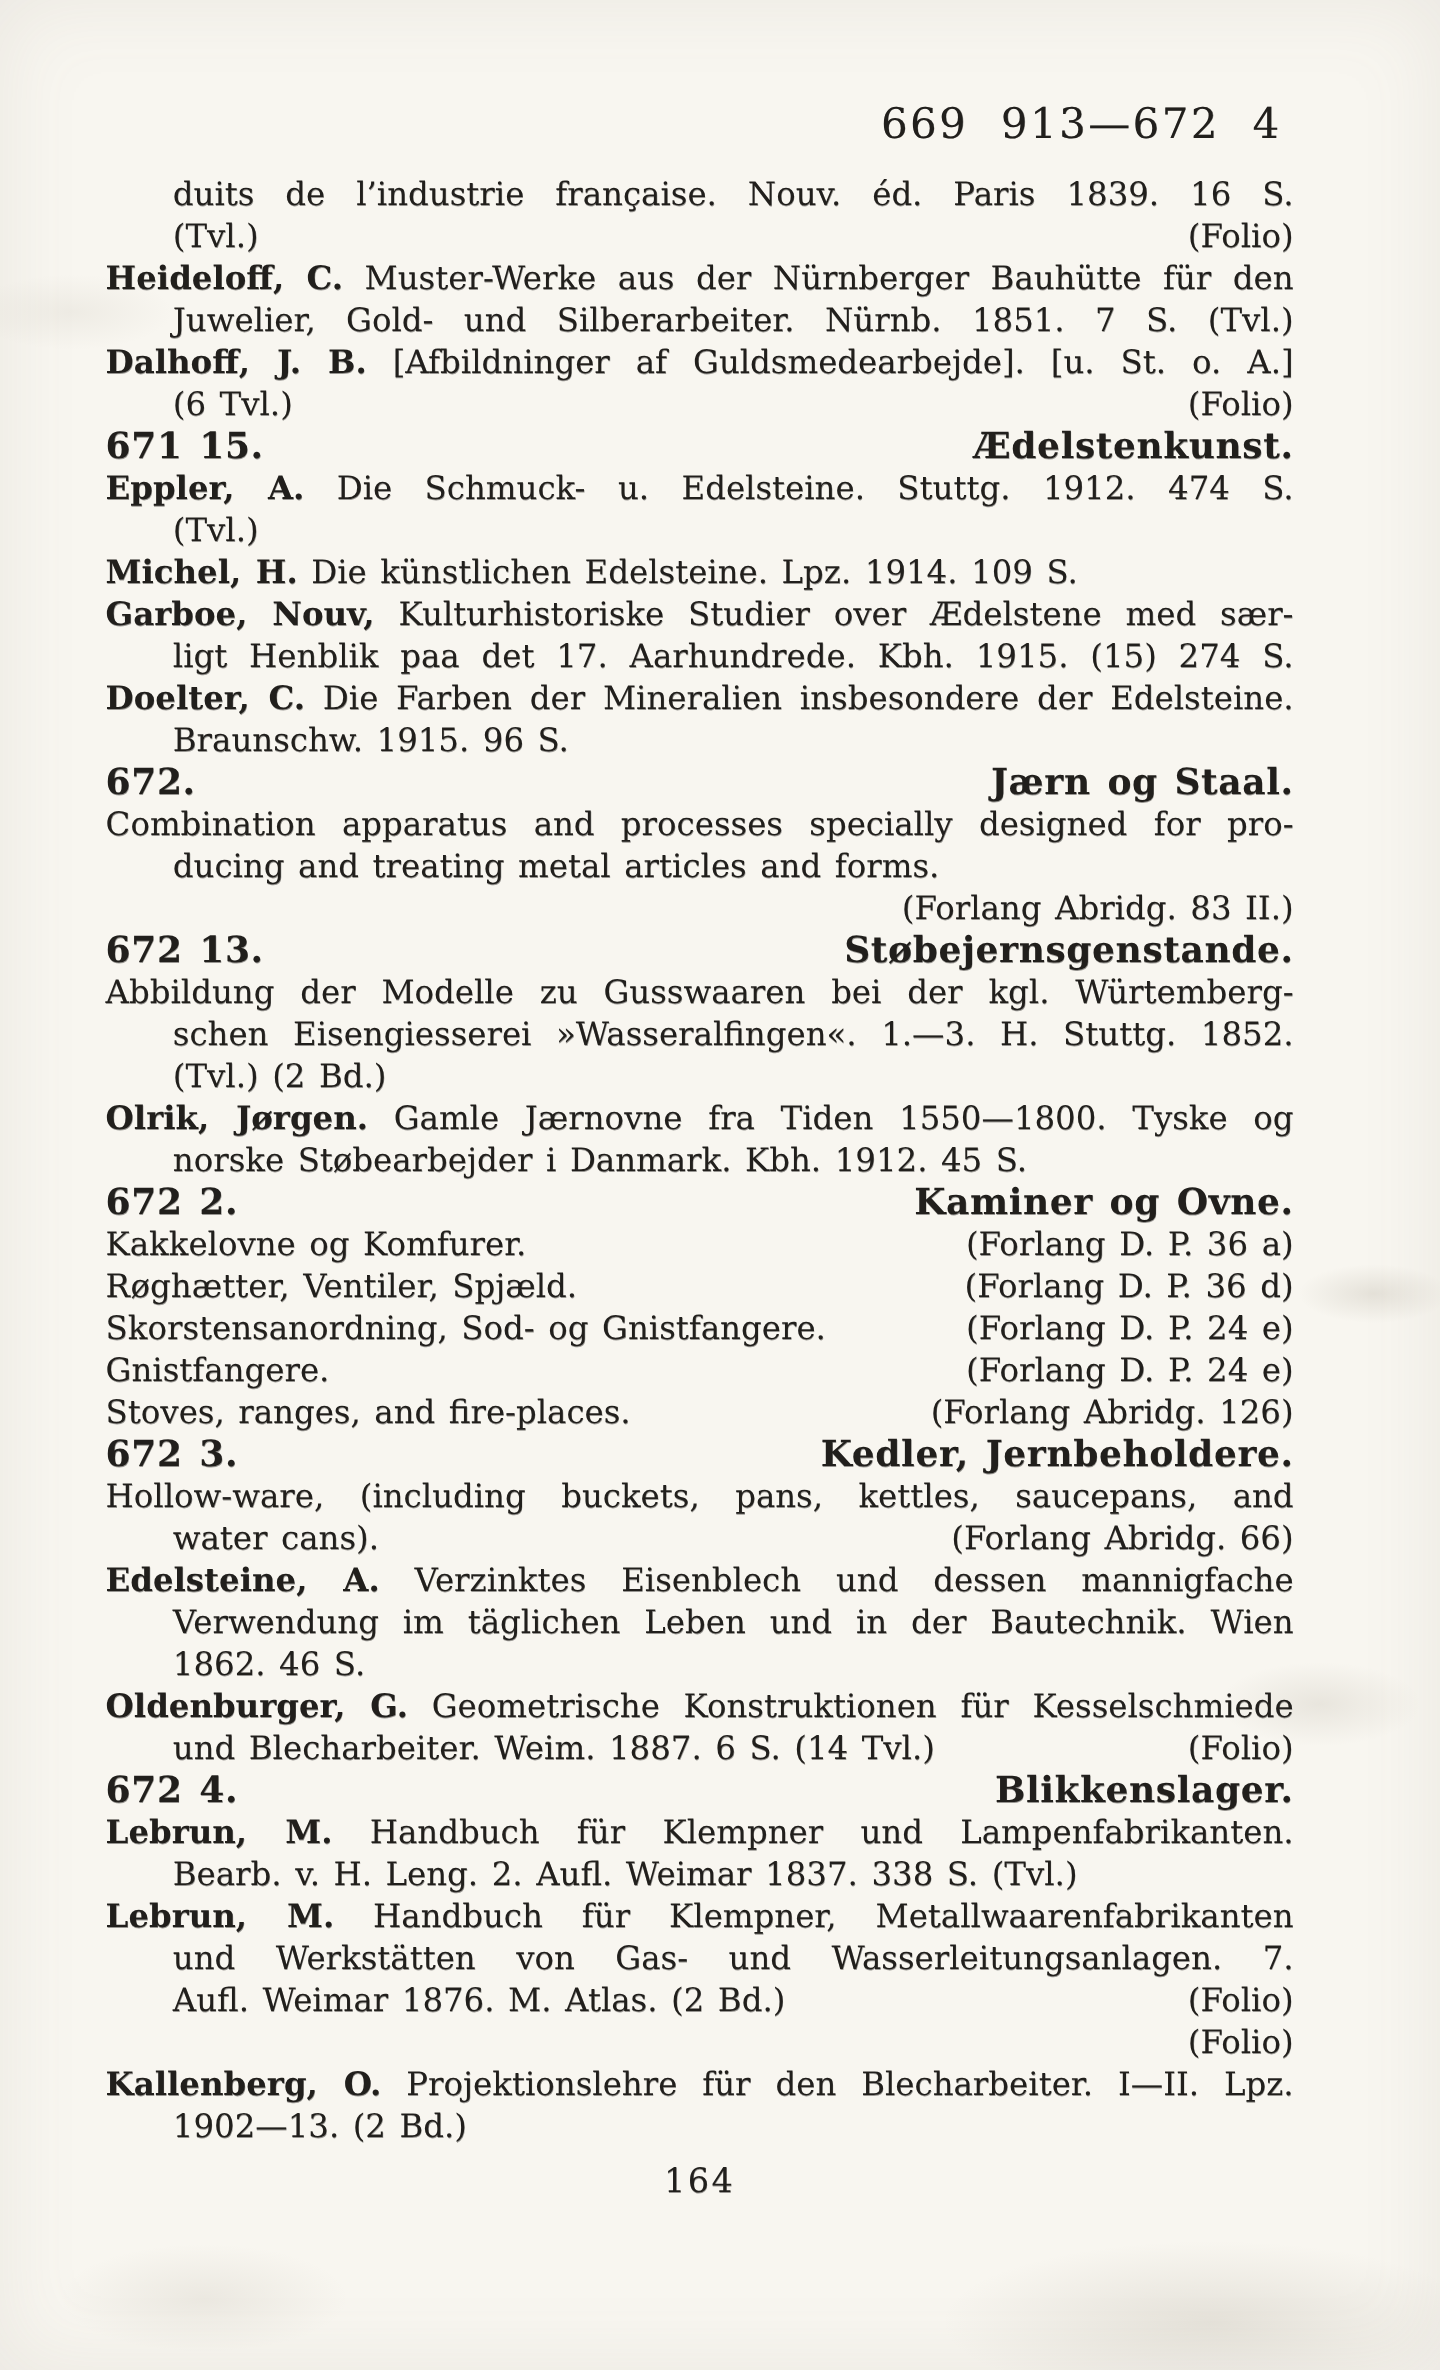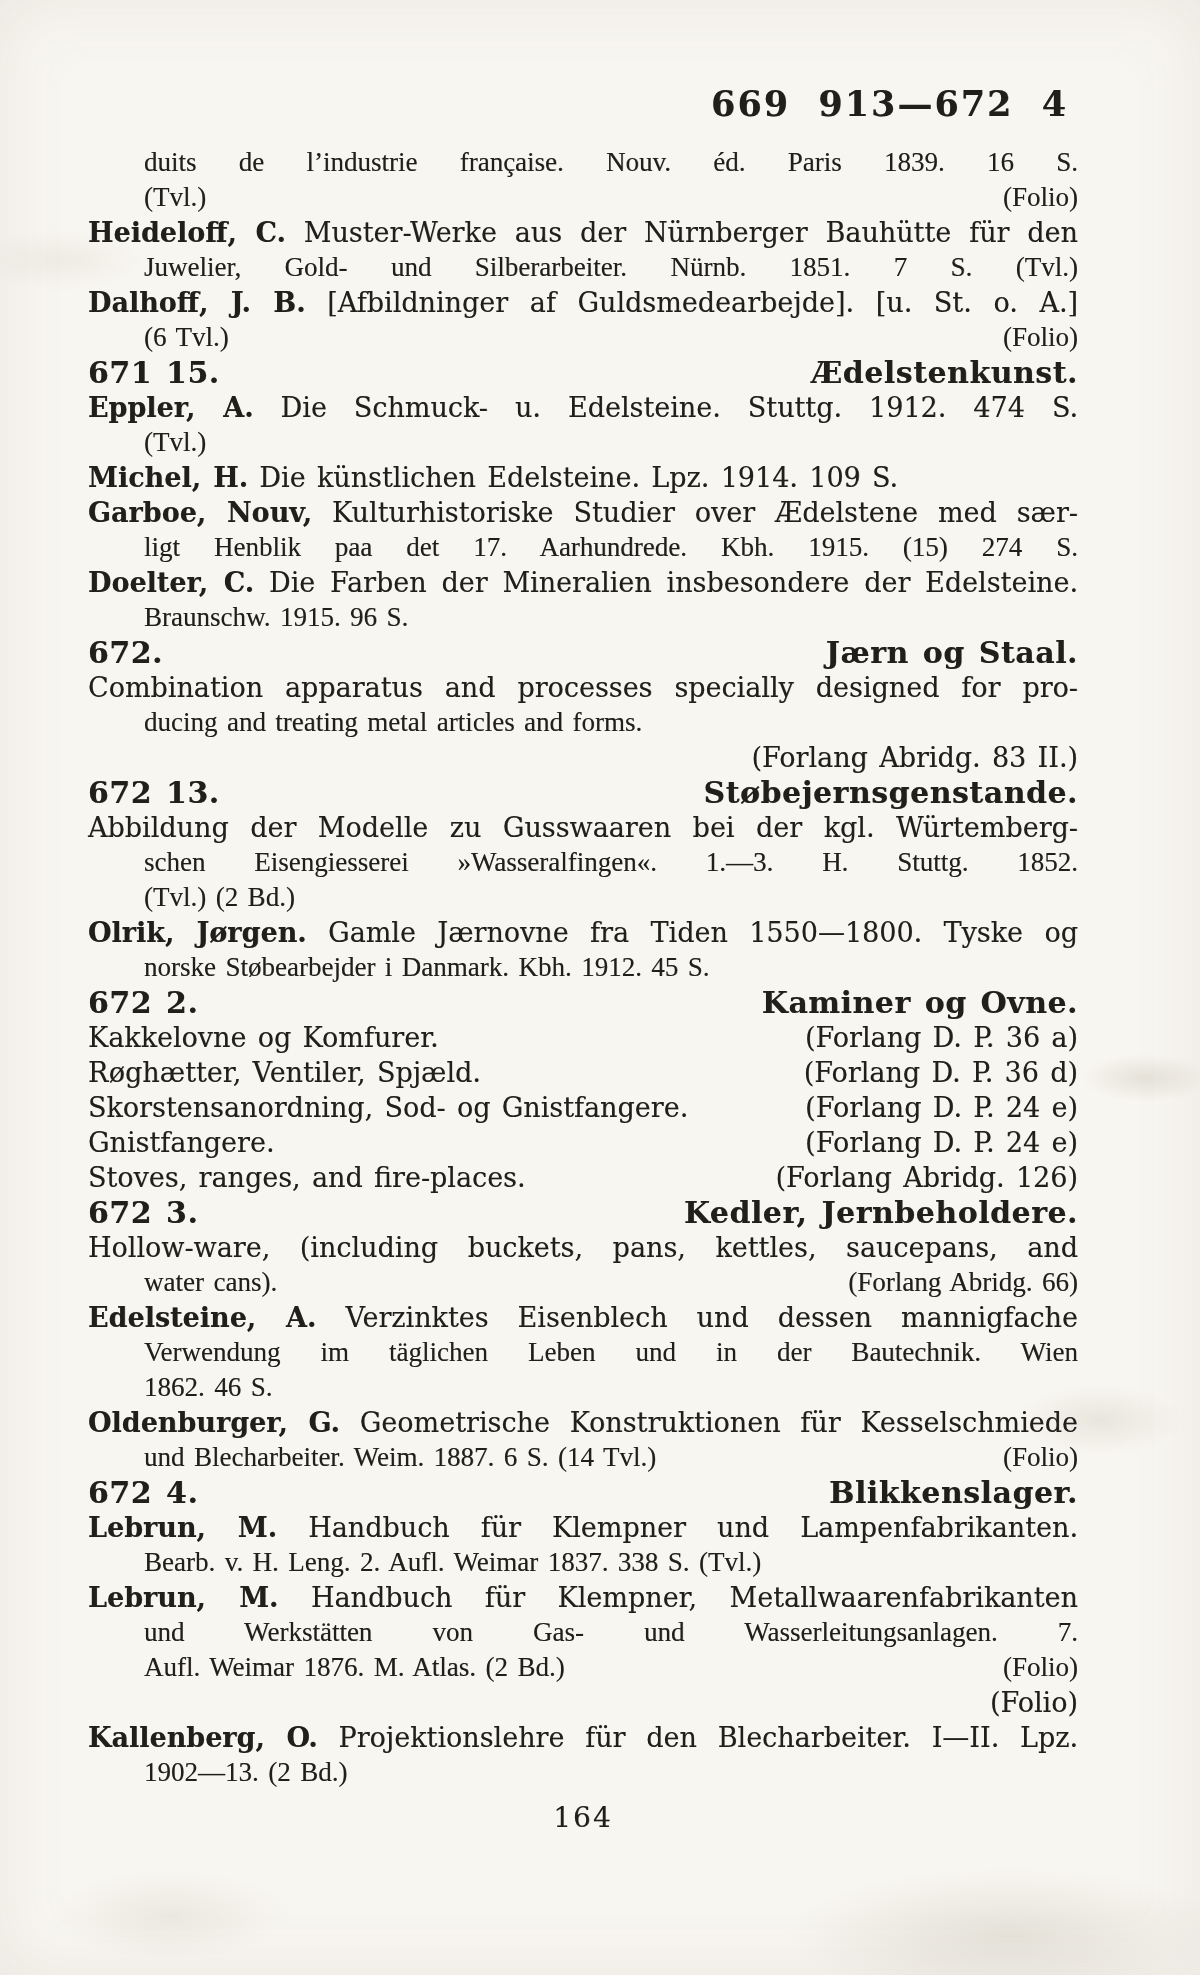--- a/index.html
+++ b/index.html
@@ -22,30 +22,30 @@
       radial-gradient(ellipse 120px 45px at 60px 260px, rgba(151,142,124,0.10), transparent 70%),
       var(--paper);
     box-shadow: inset 0 0 70px rgba(120,110,95,0.10);
   }
   .content {
     position:absolute; left:88px; top:84px; width:990px;
     text-shadow: 0.3px 0.3px 0 rgba(33,31,28,0.45);
   }
   .runhead {
     height:40px; line-height:40px;
-    text-align:right; font-weight:bold;
+    text-align:right; font-weight:normal;
     font-size:35px; letter-spacing:2px; word-spacing:14px;
     padding-right:10px;
   }
   .lines { margin-top:21px; }
   .line { height:35px; line-height:35px; font-size:27px; word-spacing:0.10em; white-space:nowrap; }
   .line.just { white-space:normal; }
   .line .bold { font-weight:bold; }
   .just { text-align:justify; text-align-last:justify; word-spacing:normal; }
-  .ind { padding-left:56px;font-family:Liberation Serif, serif; }
+  .ind { padding-left:56px; }
   .lr { display:flex; justify-content:space-between; }
   .lr .left { flex:0 1 auto; }
   .lr .right { flex:0 0 auto; text-align:right; }
   .sect { font-size:30px; font-weight:bold; letter-spacing:0.5px; }
   .pagenum { margin-top:10px; height:35px; line-height:35px; text-align:center; font-size:28px; letter-spacing:2px; }
 </style>
 </head>
 <body>
 
 <div class="page">

